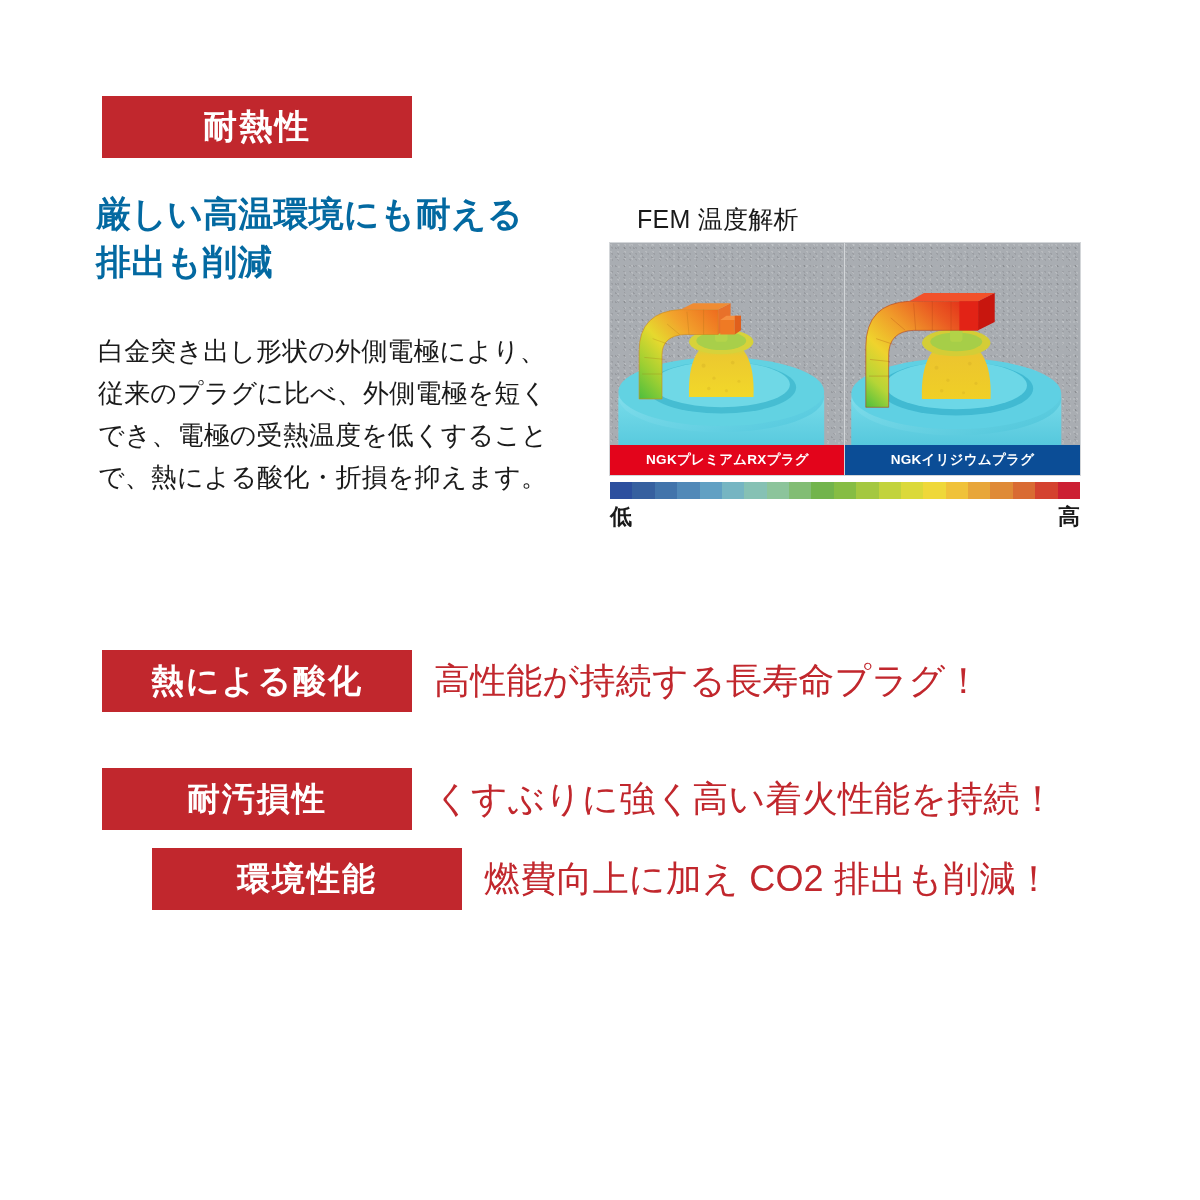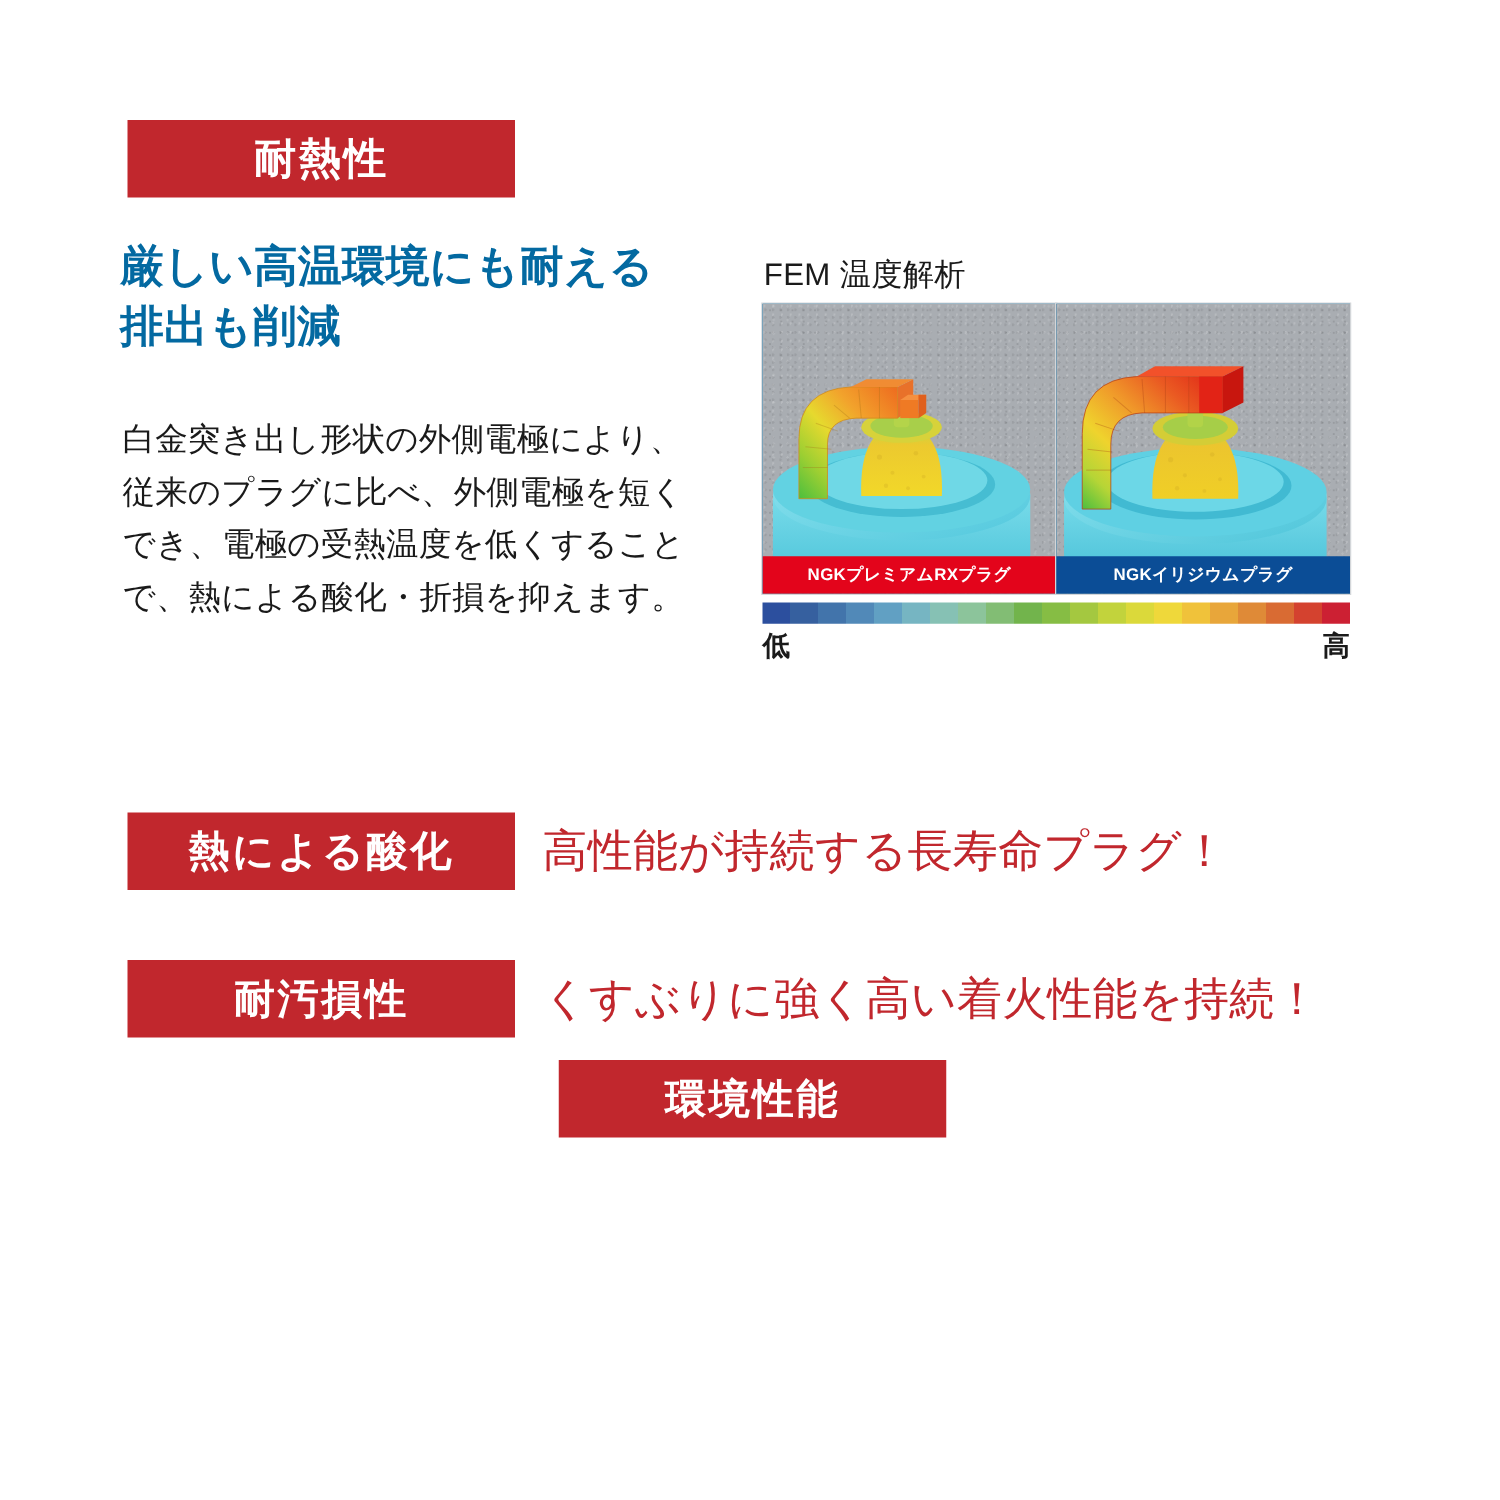--- a/index.html
+++ b/index.html
@@ -64,21 +64,21 @@
     font-size: 26px;
     line-height: 1.62;
     color: #1a1a1a;
     letter-spacing: 0.005em;
   }
   .body-copy div { white-space: nowrap; }
 
   
   .fem-title {
     position: absolute;
-    left: 611px;
+    left: 637px;
     top: 203px;
     font-size: 25px;
     color: #1a1a1a;
     letter-spacing: 0.01em;
   }
 
   .fem-panels {
     position: absolute;
     left: 610px;
     top: 243px;
@@ -86,21 +86,21 @@
     height: 232px;
     display: flex;
     justify-content: space-between;
   }
 
   .fem-panel {
     position: relative;
     width: 244px;
     height: 232px;
     overflow: hidden;
-    background: #0369a1;
+    background: #b91c1c;
     box-shadow: 0 0 0 1px #d3d6d9;
   }
 
   
   .fem-bg {
     position: absolute;
     inset: 0;
     background-color: #a9adb2;
     background-image:
       radial-gradient(circle at 20% 25%, rgba(255,255,255,.16) 0 1px, transparent 1px),
@@ -359,15 +359,16 @@
     <div class="feature-text">高性能が持続する長寿命プラグ！</div>
   </div>
 
   <div class="feature-row row-2">
     <div class="badge feature-badge">耐汚損性</div>
     <div class="feature-text">くすぶりに強く高い着火性能を持続！</div>
   </div>
 
   <div class="feature-row row-3">
     <div class="badge feature-badge">環境性能</div>
+    <div class="feature-text">燃費向上に加え CO2 排出も削減！</div>
   </div>
 
 </div>
 
 </body></html>

